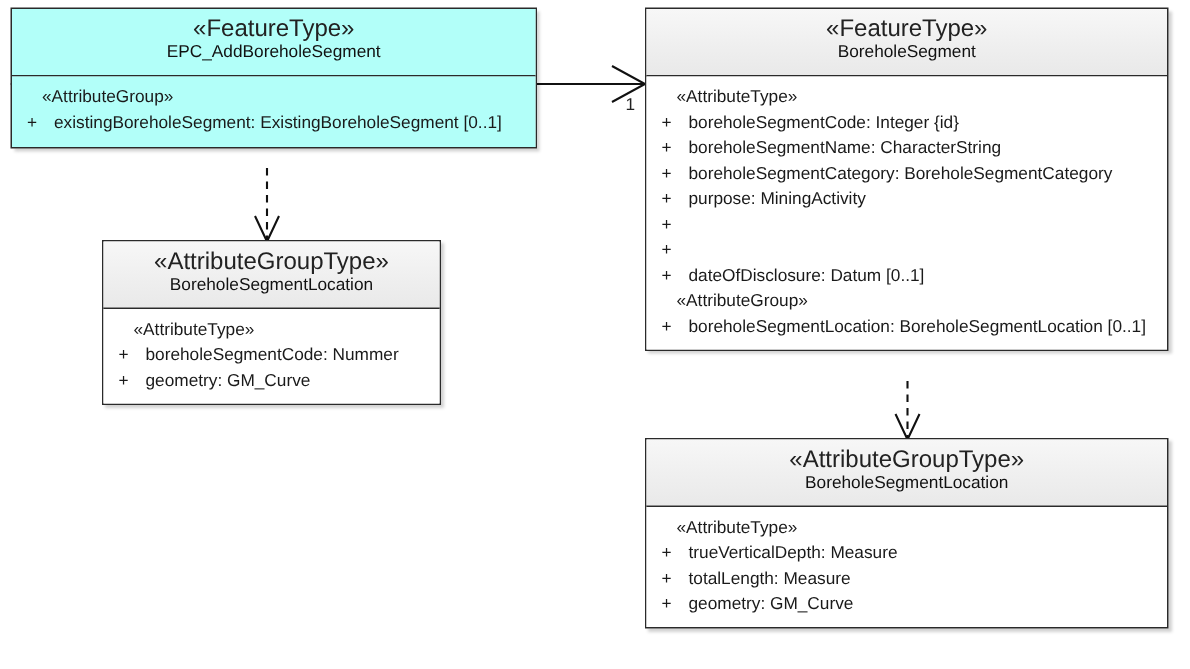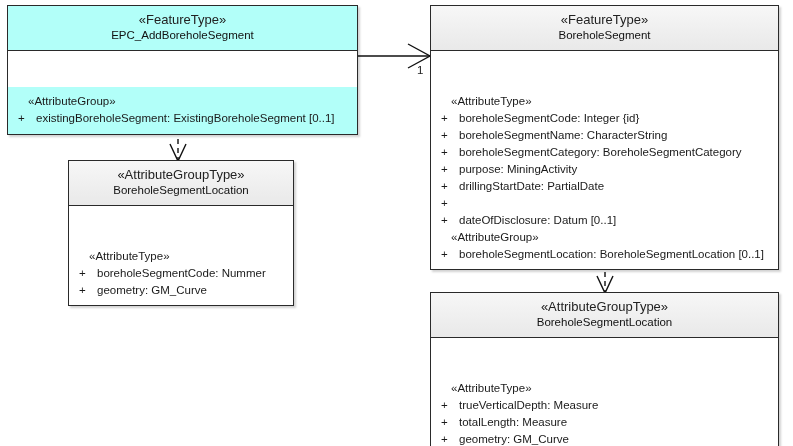--- a/index.html
+++ b/index.html
@@ -44,37 +44,36 @@
     background: linear-gradient(to bottom, #f7f7f7 0%, #efefef 55%, #e9e9e9 100%);
   }
   .uml-class.accent > .uml-header {
     background: #b2fff9;
     border-bottom: 1px solid #2a2a2a;
   }
   .uml-class.accent > .uml-body {
     background: #b2fff9;
   }
   .stereotype {
-    font-size: 13px;
+    font-size: 16px;
     line-height: 15px;
     color: #222;
     white-space: nowrap;
   }
   .class-name {
     font-size: 11.5px;
     line-height: 16px;
     font-weight: normal;
     color: #111;
     white-space: nowrap;
   }
   .uml-body {
     box-sizing: border-box;
     padding: 6px 4px 6px 6px;
     background: #ffffff;
-    margin-top: 36px;
   }
   .group-label {
     font-size: 11.5px;
     line-height: 17px;
     padding-left: 14px;
     white-space: nowrap;
   }
   .attr-row {
     display: flex;
     align-items: baseline;
@@ -161,21 +160,20 @@
       <div class="attr-row">
         <span class="attr-vis">+</span>
         <span class="attr-text">boreholeSegmentCategory: BoreholeSegmentCategory</span>
       </div>
       <div class="attr-row">
         <span class="attr-vis">+</span>
         <span class="attr-text">purpose: MiningActivity</span>
       </div>
       <div class="attr-row">
         <span class="attr-vis">+</span>
-        <span class="attr-text">drillingStartDate: PartialDate</span>
       </div>
       <div class="attr-row">
         <span class="attr-vis">+</span>
       </div>
       <div class="attr-row">
         <span class="attr-vis">+</span>
         <span class="attr-text">dateOfDisclosure: Datum [0..1]</span>
       </div>
       <div class="group-label">«AttributeGroup»</div>
       <div class="attr-row">

